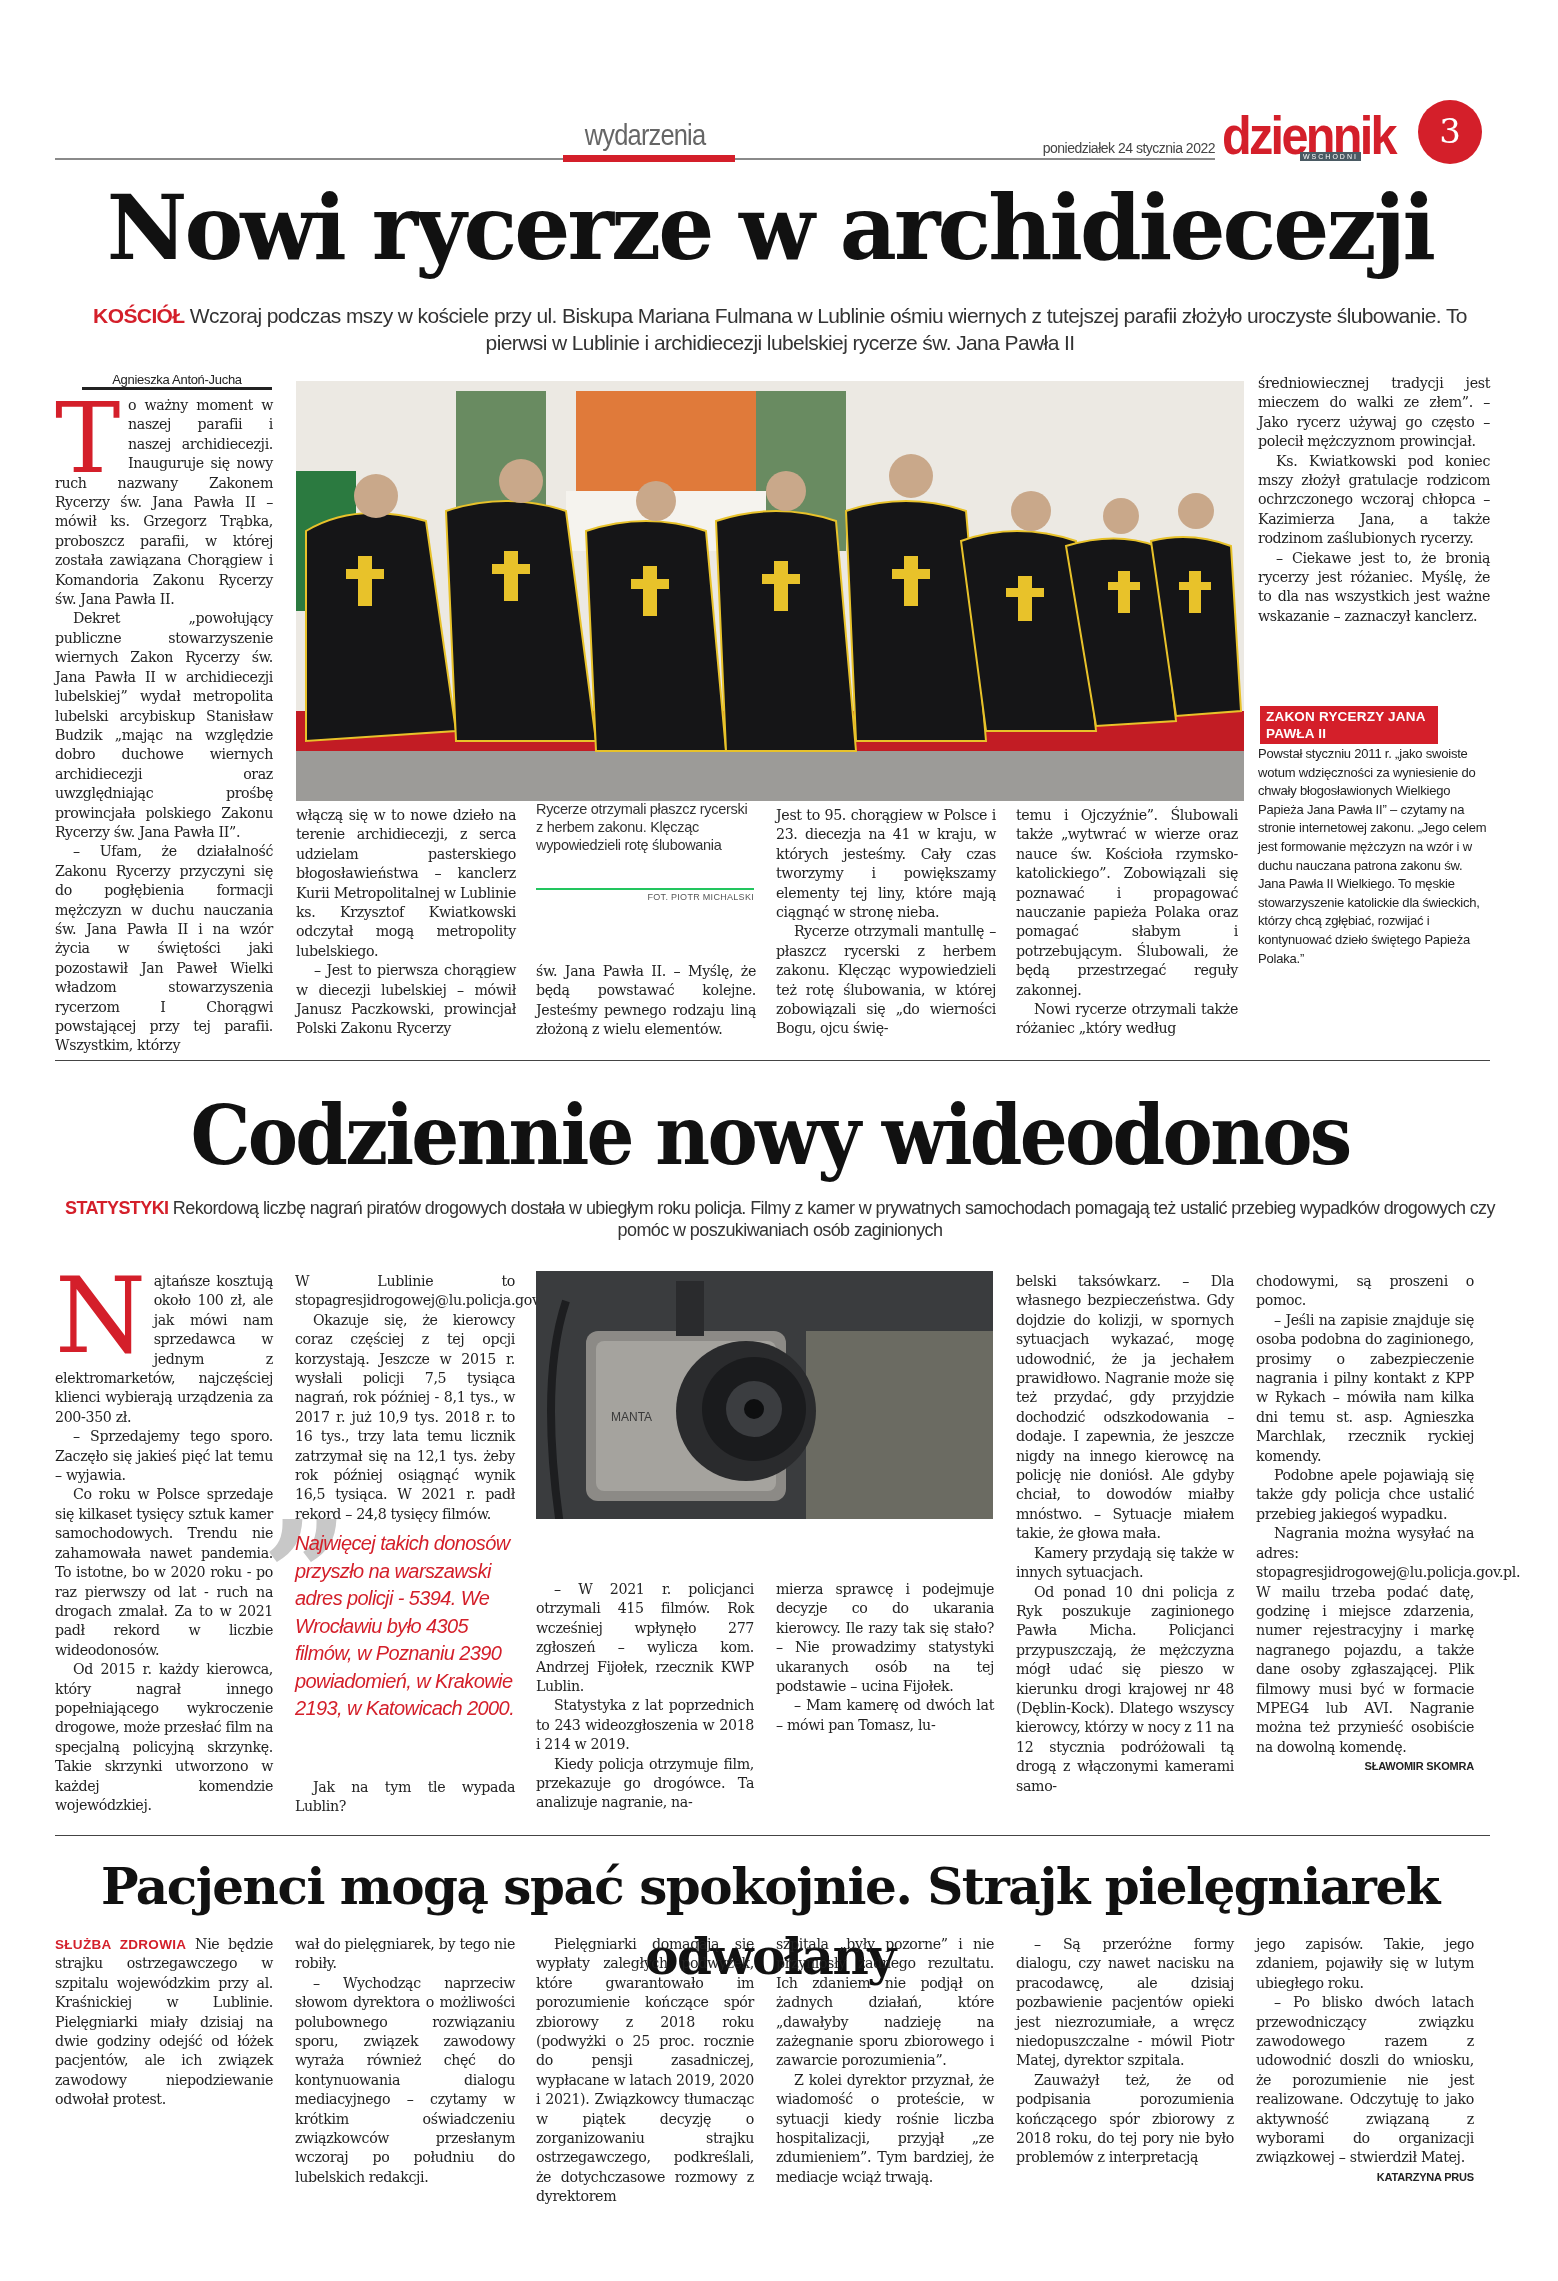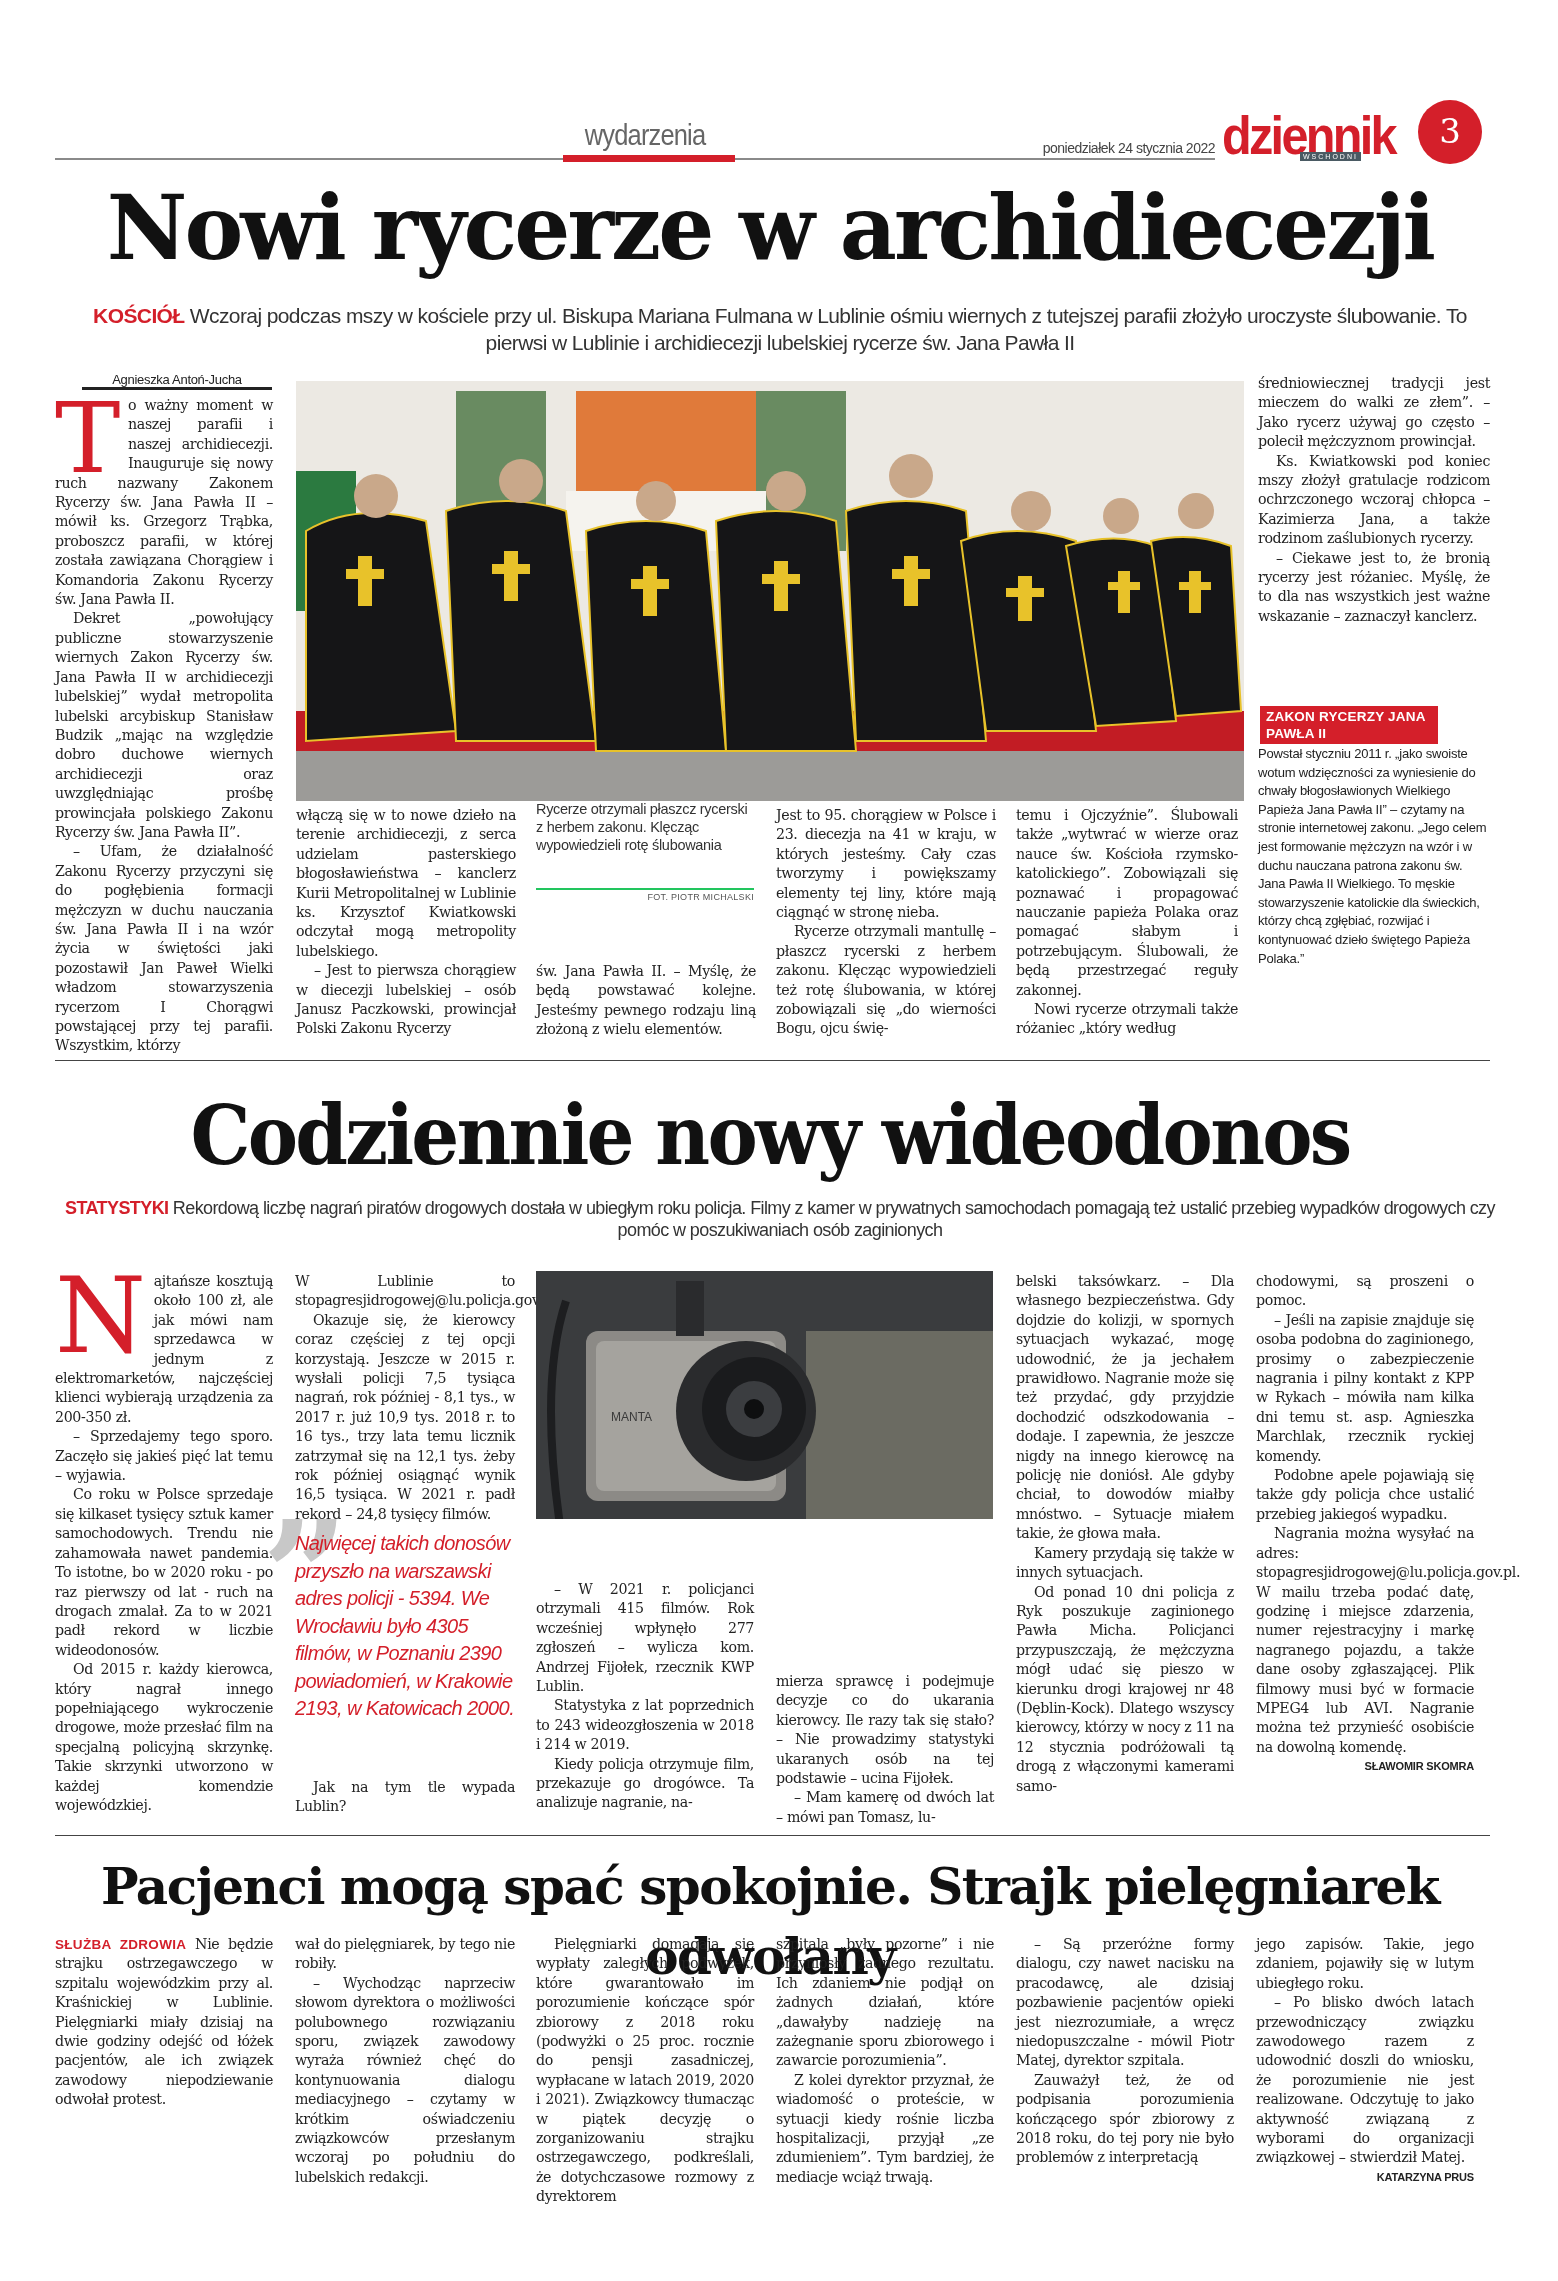--- a/index.html
+++ b/index.html
@@ -145,21 +145,21 @@
         <circle cx="615" cy="95" r="22"></circle>
         <circle cx="735" cy="130" r="20"></circle>
       <circle cx="825" cy="135" r="18"></circle>
         <circle cx="900" cy="130" r="18"></circle>
     </g>
   </svg>
 </div>
 
 <div class="abs col" style="left:296px; top:806px; width:220px;">
   <p class="cont">włączą się w to nowe dzieło na terenie archidiecezji, z serca udzielam pasterskiego błogosławieństwa – kanclerz Kurii Metropolitalnej w Lublinie ks. Krzysztof Kwiatkowski odczytał mogą metropolity lubelskiego.</p>
-  <p>– Jest to pierwsza chorągiew w diecezji lubelskiej – osób Janusz Paczkowski, prowincjał Polski Zakonu Rycerzy</p>
+  <p>– Jest to pierwsza chorągiew w diecezji lubelskiej – mówił Janusz Paczkowski, prowincjał Polski Zakonu Rycerzy</p>
 </div>
 
 <div class="abs caption caption1">Rycerze otrzymali płaszcz rycerski z herbem zakonu. Klęcząc wypowiedzieli rotę ślubowania</div>
 <div class="abs credit">FOT. PIOTR MICHALSKI</div>
 
 <div class="abs col" style="left:536px; top:962px; width:220px;">
   <p class="cont">św. Jana Pawła II. – Myślę, że będą powstawać kolejne. Jesteśmy pewnego rodzaju liną złożoną z wielu elementów.</p>
 </div>
 
 <div class="abs col" style="left:776px; top:806px; width:220px;">
@@ -222,21 +222,21 @@
     <text x="75" y="150" font-family="Liberation Sans, sans-serif" font-size="12" fill="#3a3a3a">MANTA</text>
   </svg>
 </div>
 
 <div class="abs col" style="left:536px; top:1580px; width:218px;">
   <p>– W 2021 r. policjanci otrzymali 415 filmów. Rok wcześniej wpłynęło 277 zgłoszeń – wylicza kom. Andrzej Fijołek, rzecznik KWP Lublin.</p>
   <p>Statystyka z lat poprzednich to 243 wideozgłoszenia w 2018 i 214 w 2019.</p>
   <p>Kiedy policja otrzymuje film, przekazuje go drogówce. Ta analizuje nagranie, na-</p>
 </div>
 
-<div class="abs col" style="left:776px; top:1672px; width:218px;">
+<div class="abs col" style="left:776px; top:1580px; width:218px;">
   <p class="cont">mierza sprawcę i podejmuje decyzje co do ukarania kierowcy. Ile razy tak się stało? – Nie prowadzimy statystyki ukaranych osób na tej podstawie – ucina Fijołek.</p>
   <p>– Mam kamerę od dwóch lat – mówi pan Tomasz, lu-</p>
 </div>
 
 <div class="abs col" style="left:1016px; top:1272px; width:218px;">
   <p class="cont">belski taksówkarz. – Dla własnego bezpieczeństwa. Gdy dojdzie do kolizji, w spornych sytuacjach wykazać, mogę udowodnić, że ja jechałem prawidłowo. Nagranie może się też przydać, gdy przyjdzie dochodzić odszkodowania – dodaje. I zapewnia, że jeszcze nigdy na innego kierowcę na policję nie doniósł. Ale gdyby chciał, to dowodów miałby mnóstwo. – Sytuacje miałem takie, że głowa mała.</p>
   <p>Kamery przydają się także w innych sytuacjach.</p>
   <p>Od ponad 10 dni policja z Ryk poszukuje zaginionego Pawła Micha. Policjanci przypuszczają, że mężczyzna mógł udać się pieszo w kierunku drogi krajowej nr 48 (Dęblin-Kock). Dlatego wszyscy kierowcy, którzy w nocy z 11 na 12 stycznia podróżowali tą drogą z włączonymi kamerami samo-</p>
 </div>
 

